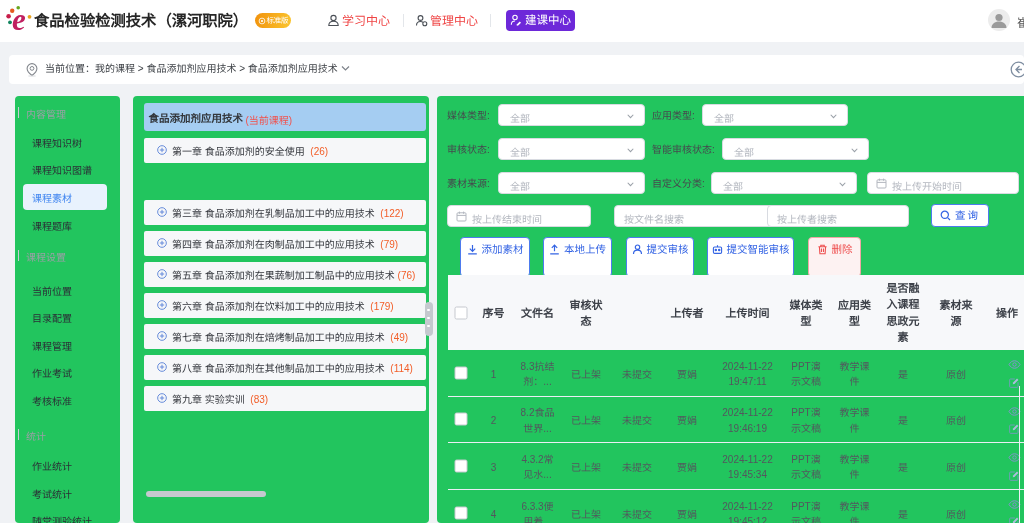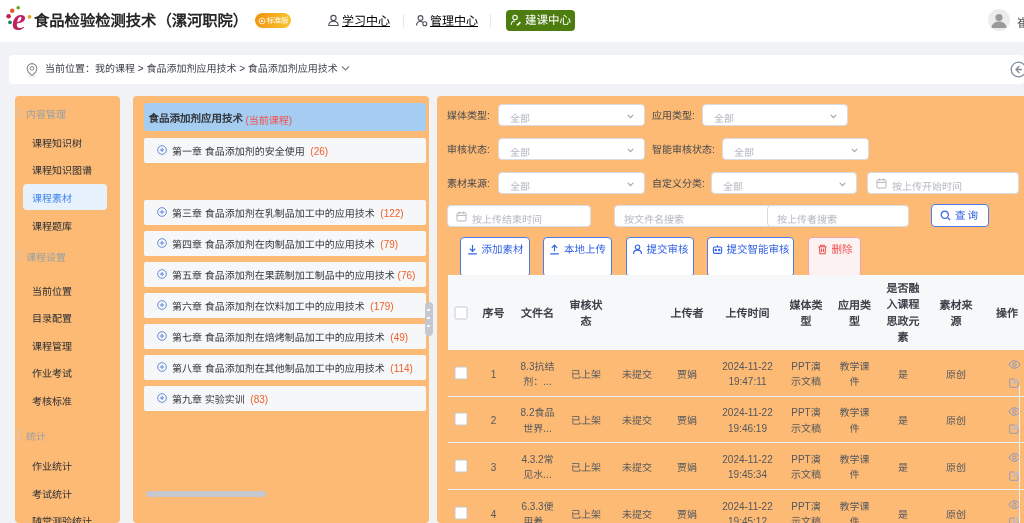--- a/index.html
+++ b/index.html
@@ -1,27 +1,27 @@
 <!DOCTYPE html>
 <html lang="zh-CN"><head>
 <meta charset="utf-8">
 <style>
 *{margin:0;padding:0;box-sizing:border-box;}
 html,body{width:1024px;height:523px;overflow:hidden;}
 body{font-family:"Liberation Sans",sans-serif;background:#f0f2f5;position:relative;}
 .abs{position:absolute;}
-.card{position:absolute;background:#fdba74;border-radius:4px;padding-left:10px;}
+.card{position:absolute;background:#22c55e;border-radius:4px;padding-left:10px;}
 
 #topbar{position:absolute;left:0;top:0;width:1024px;height:42px;background:#fff;}
 #title{position:absolute;left:34px;top:7.5px;font-size:15.3px;font-weight:bold;color:#262626;}
 #badge{position:absolute;left:255px;top:13px;width:36px;height:15px;border-radius:8px;background:linear-gradient(105deg,#f1920c,#fbc62f);color:#fff;font-size:7.5px;line-height:15.5px;text-align:left;padding-left:11.5px;letter-spacing:-0.3px;}
 #badge svg{position:absolute;left:2.5px;top:3.5px;width:8px;height:8px;}
-.navitem{position:absolute;top:0;height:42px;line-height:42px;font-size:12px;color:#000000;text-decoration:underline;}
+.navitem{position:absolute;top:0;height:42px;line-height:42px;font-size:12px;color:#ef4444;}
 .navsep{position:absolute;top:14px;width:1px;height:13px;background:#e3e6ea;}
-#btn-jk{position:absolute;left:506px;top:10px;width:69px;height:21px;background:#4d7c0f;border-radius:4px;color:#fff;font-size:11.5px;line-height:21px;text-align:center;}
+#btn-jk{position:absolute;left:506px;top:10px;width:69px;height:21px;background:#6d28d9;border-radius:4px;color:#fff;font-size:11.5px;line-height:21px;text-align:center;}
 #avatar{position:absolute;left:988px;top:9px;width:22px;height:22px;border-radius:50%;background:#ececec;overflow:hidden;}
 #uname{position:absolute;left:1017px;top:13px;font-size:12px;color:#555;white-space:nowrap;}
 
 #crumb{position:absolute;left:9px;top:55px;width:1015px;height:29px;background:#fff;border-radius:4px;}
 #crumbtxt{position:absolute;left:36px;top:4.5px;font-size:10px;color:#3d4146;}
 
 #sidebar{left:15px;top:96px;width:105px;height:427px;}
 .sechead{position:absolute;left:26px;font-size:10px;color:#9aa0a6;}
 .secbar{position:absolute;left:17.5px;width:1.2px;height:11px;background:#c6ccd4;margin-top:1px;}
 .sitem{position:absolute;left:32px;font-size:10px;color:#2b2f36;}

